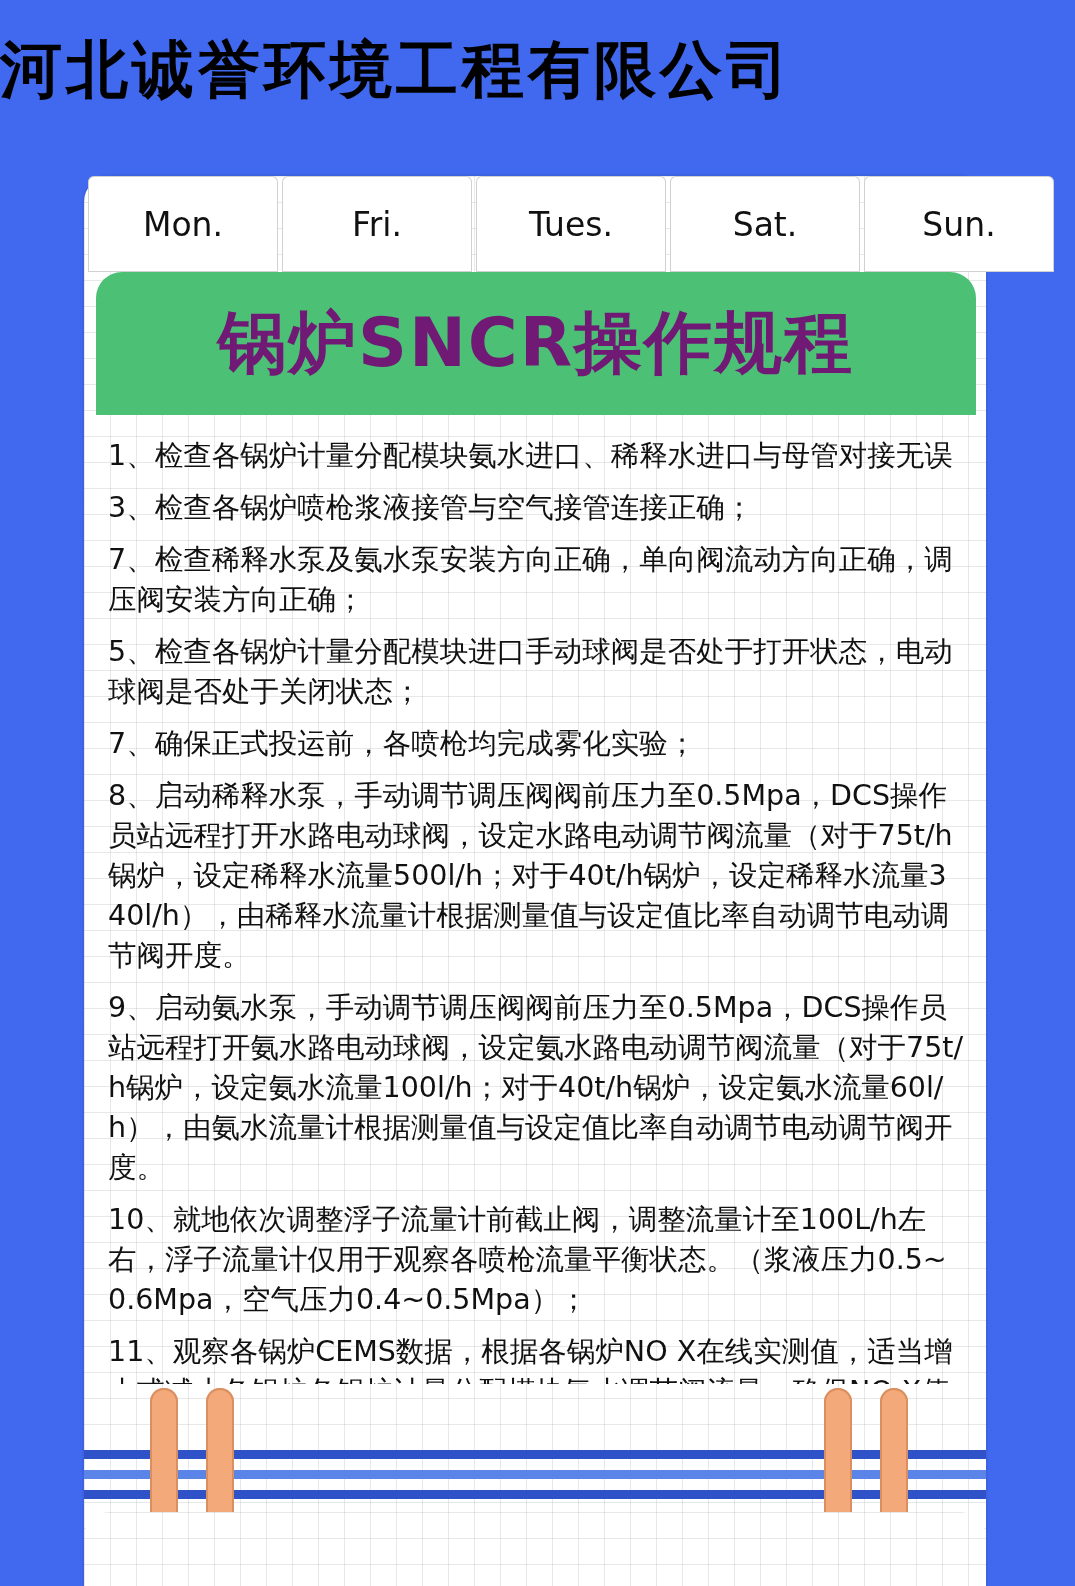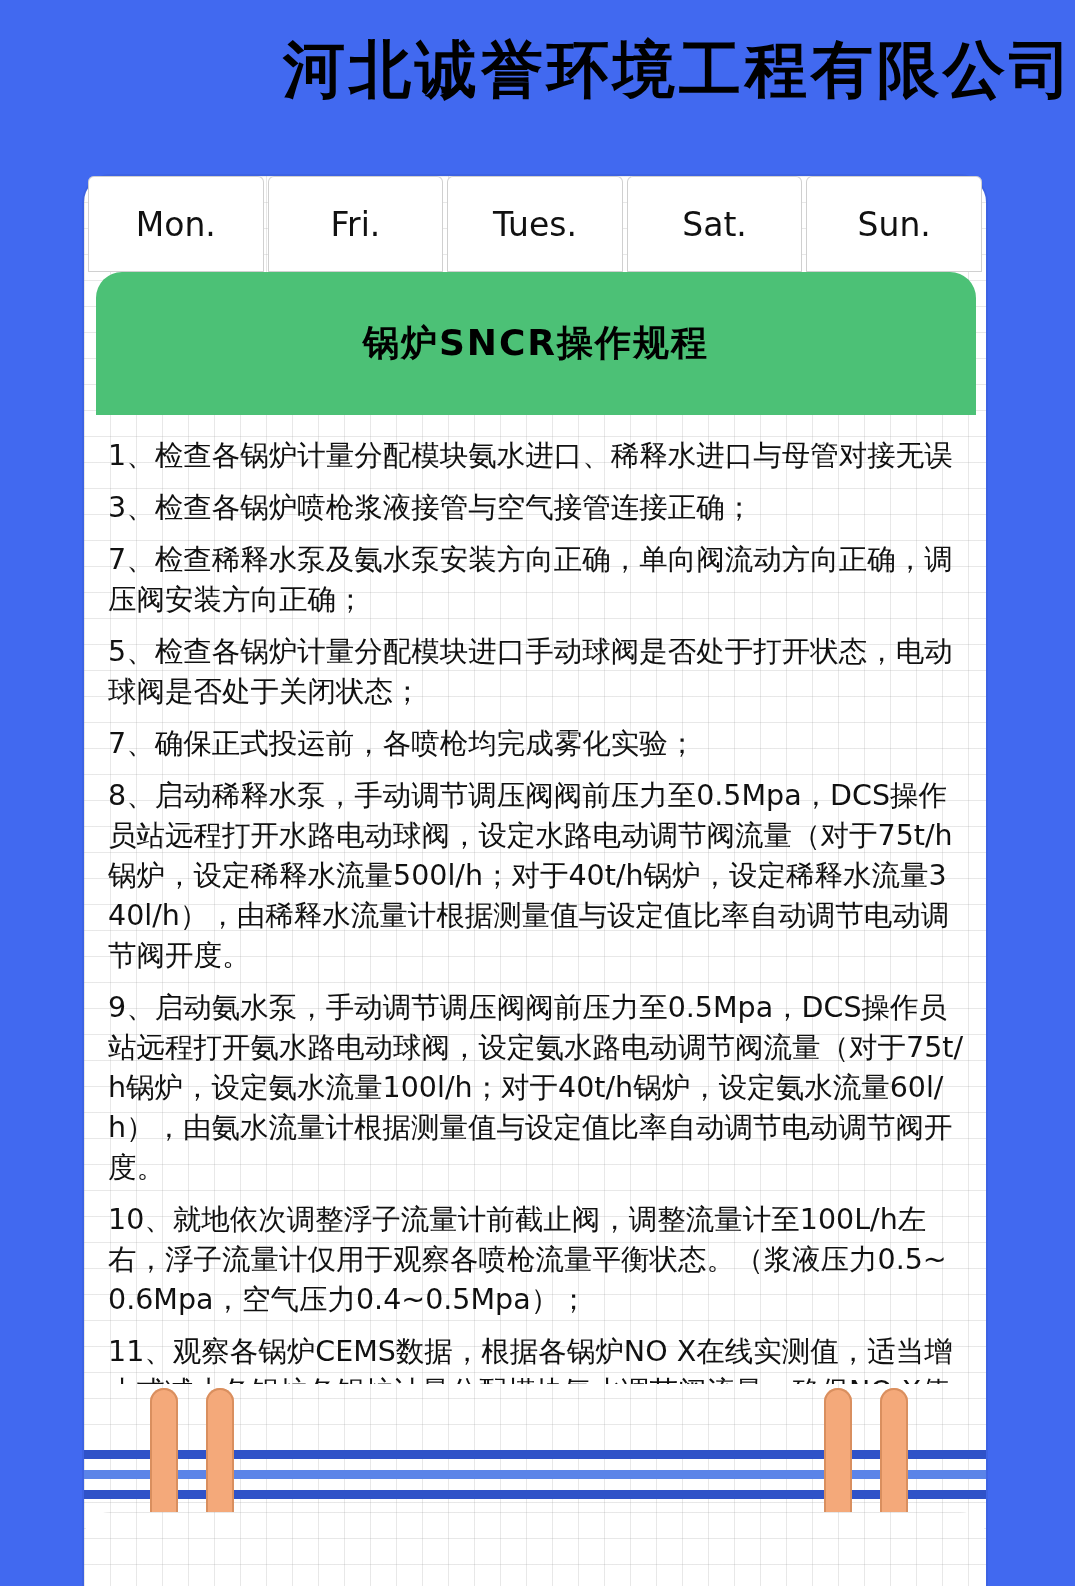--- a/index.html
+++ b/index.html
@@ -14,21 +14,21 @@
     overflow: hidden;
     position: relative;
   }
 
   
   .company-title {
     position: absolute;
     top: 28px;
     left: 0;
     width: 1075px;
-    text-align: right;
+    text-align: left;
     font-family: "DejaVu Serif", "Liberation Serif", serif;
     font-weight: bold;
     font-size: 62px;
     letter-spacing: 4px;
     color: #000000;
     white-space: nowrap;
   }
 
   
   .note-card {
@@ -43,21 +43,21 @@
       #ffffff;
     border-radius: 26px 26px 0 0;
     box-shadow: 0 0 0 2px rgba(0,0,0,0.05);
   }
 
   
   .day-tabs {
     position: absolute;
     left: 88px;
     top: 176px;
-    width: 894px;
+    width: 966px;
     height: 96px;
     display: flex;
     gap: 4px;
   }
   .day-tab {
     flex: 1 1 0;
     background: #ffffff;
     border-radius: 6px 6px 0 0;
     display: flex;
     align-items: center;
@@ -77,22 +77,22 @@
     height: 143px;
     background: #4cc176;
     border-radius: 26px 26px 0 0;
     display: flex;
     align-items: center;
     justify-content: center;
   }
   .green-band .band-title {
     font-family: "DejaVu Sans", sans-serif;
     font-weight: bold;
-    font-size: 36px;
-    color: #000000;
+    font-size: 68px;
+    color: #701a75;
     letter-spacing: 2px;
   }
 
   
   .body-text {
     position: absolute;
     left: 96px;
     top: 424px;
     width: 880px;
     height: 960px;

